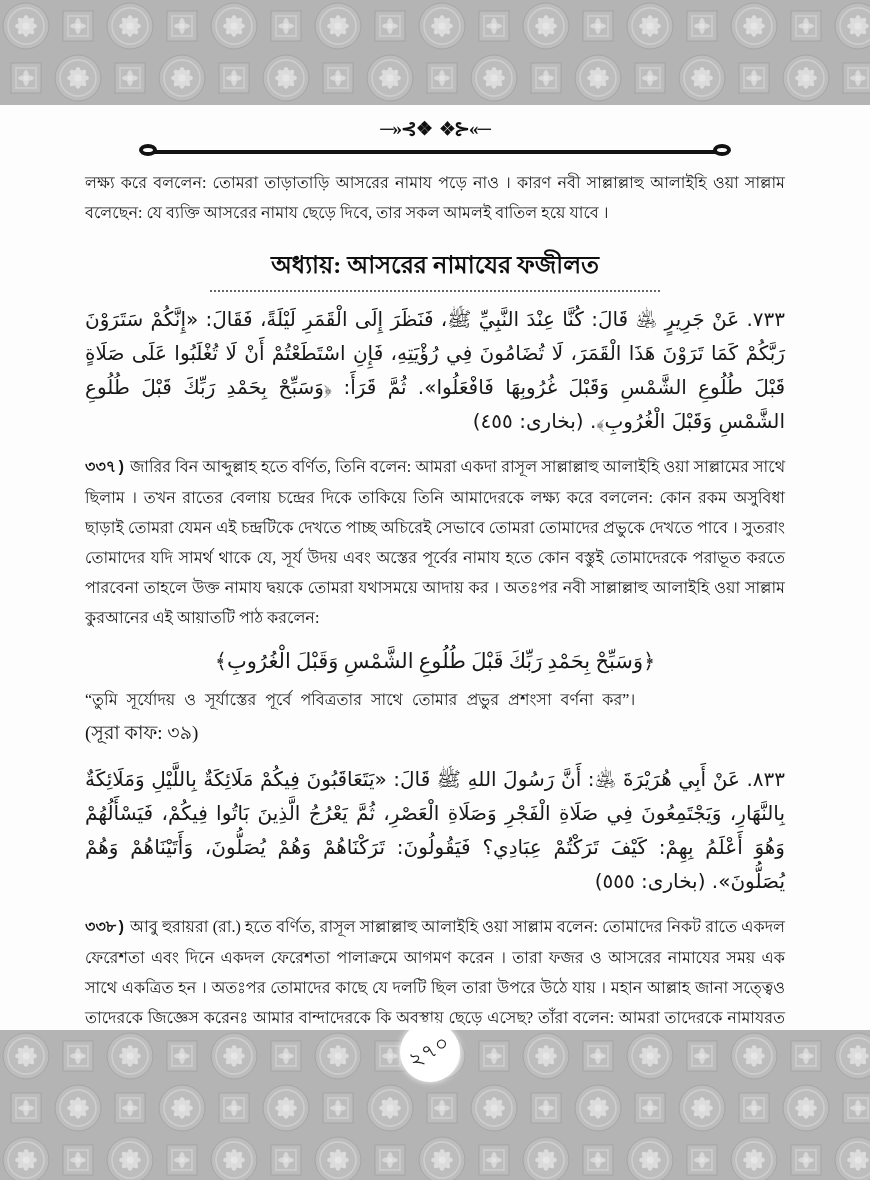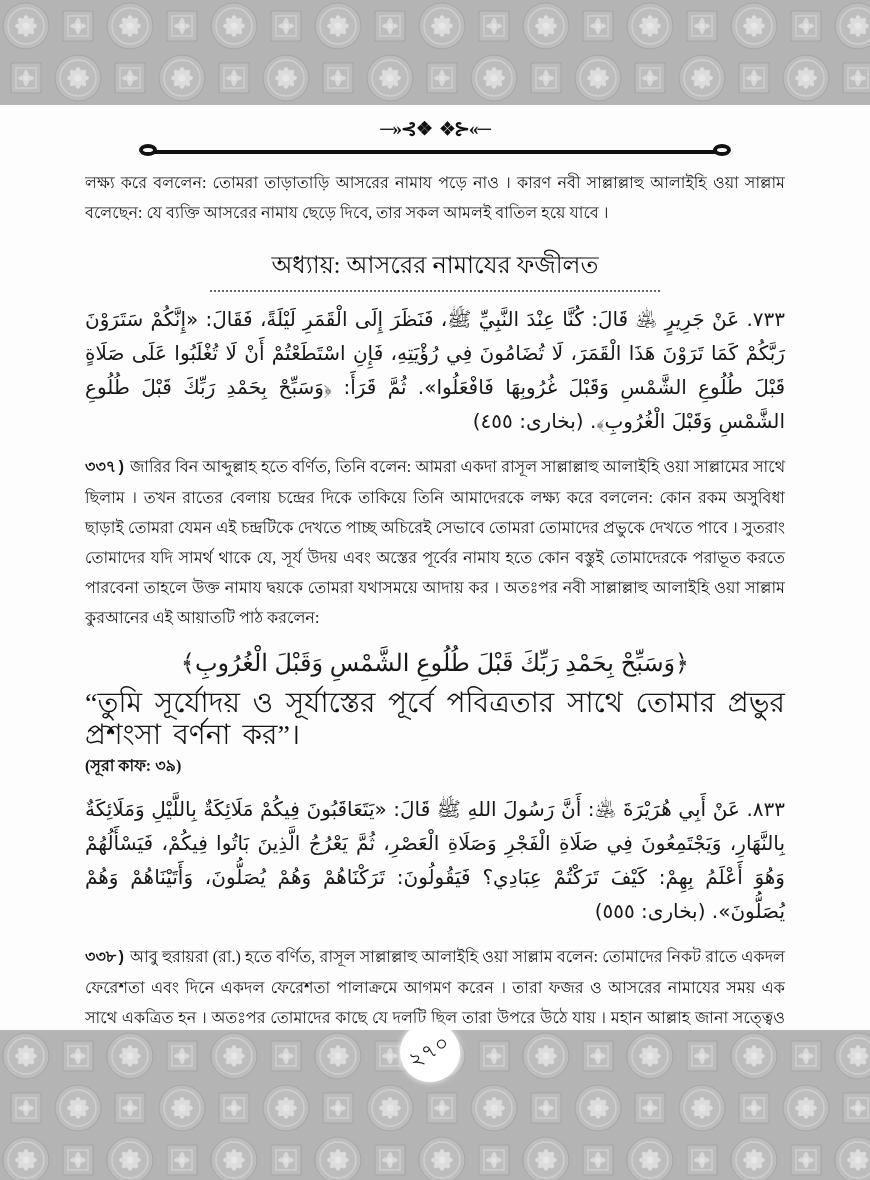--- a/index.html
+++ b/index.html
@@ -51,39 +51,39 @@
   .rule-end.right{right:-10px;}
 
   
   p.bn{
     font-size:16px;line-height:30px;text-align:justify;margin:14px 0;
     color:#151515;
   }
   p.bn .para-num{font-weight:bold;font-family:Liberation Mono, monospace;}
 
   .chapter-heading{
-    text-align:center;font-size:24px;font-weight:normal;margin:18px 0 2px 0;color:#0e0e0e;
+    text-align:center;font-size:24px;font-weight:bold;margin:18px 0 2px 0;color:#0e0e0e;
   }
   .chapter-underline{
     width:450px;margin:2px auto 10px auto;border-bottom:2px dotted #666;height:2px;
   }
 
   .arabic{
     direction:rtl;font-family:"DejaVu Sans",sans-serif;
     font-size:20px;line-height:34px;text-align:justify;margin:0 0;color:#181818;
   }
   .arabic-verse{
-    direction:rtl;font-family:Liberation Sans, sans-serif;
-    font-size:24px;text-align:center;margin:16px 0 10px 0;color:#181818;
+    direction:rtl;font-family:Liberation Serif, serif;
+    font-size:21px;text-align:center;margin:16px 0 10px 0;color:#181818;
   }
   .quote{
-    font-size:28px;line-height:32px;text-align:justify;word-spacing:5px;margin:10px 0 2px 0;
+    font-size:16px;line-height:32px;text-align:justify;word-spacing:5px;margin:10px 0 2px 0;
   }
   .quote-source{
-    font-size:16px;margin:0 0 12px 0;text-align:left;font-weight:bold;
+    font-size:19px;margin:0 0 12px 0;text-align:left;
   }
 </style>
 </head>
 <body>
 
 <div class="page">
 
   <svg class="border-band border-top" width="870" height="105" xmlns="http://www.w3.org/2000/svg" aria-hidden="true">
     <defs>
       <g id="flower8t">

